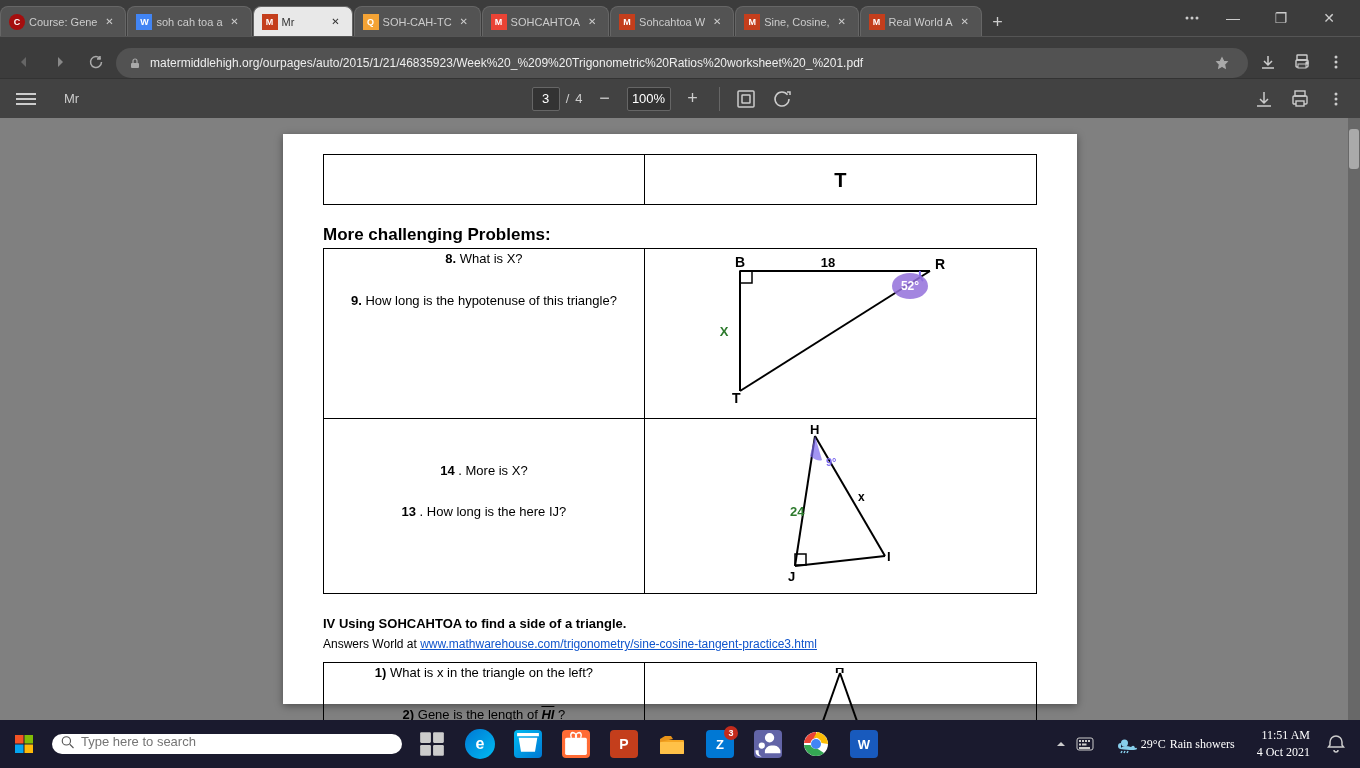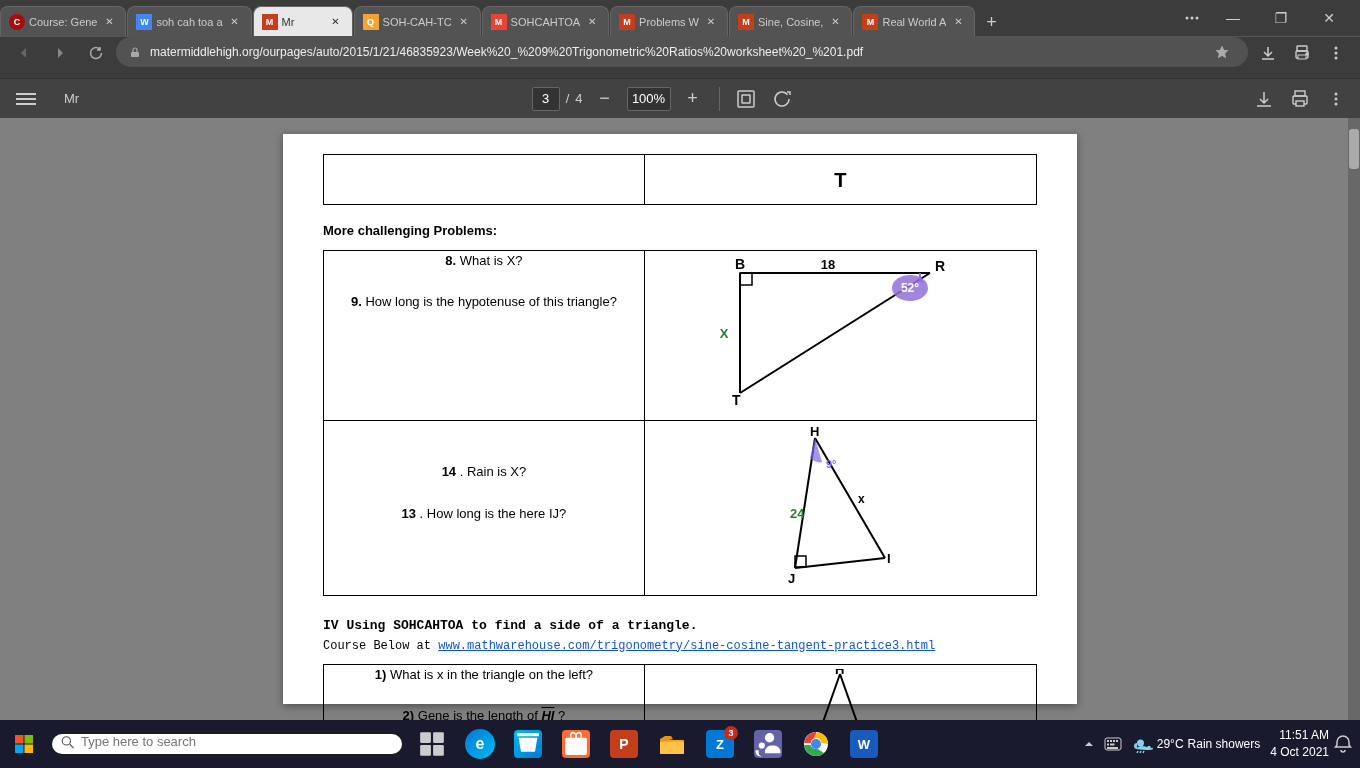--- a/index.html
+++ b/index.html
@@ -45,22 +45,23 @@
     }
     .taskbar-icon {
       width: 44px; height: 48px;
       display: flex; align-items: center; justify-content: center;
       cursor: pointer;
     }
     .taskbar-icon svg, .taskbar-icon .ico { width: 28px; height: 28px; }
     .taskbar-tray {
       margin-left: auto;
       display: flex; align-items: center;
-      padding-right: 5px;
-      gap: 2px;
+      padding-right: 12px;
+      gap: 14px;
+      font-family: Liberation Serif, serif;
     }
     .tray-icons { display: flex; align-items: center; gap: 4px; }
     .tray-icon { width: 20px; height: 20px; display: flex; align-items: center; justify-content: center; cursor: pointer; }
     .weather-info { display: flex; align-items: center; gap: 4px; color: white; font-size: 12px; }
     .datetime { color: white; font-size: 12px; text-align: right; line-height: 1.4; cursor: pointer; }
     .notification-icon { width: 24px; height: 24px; display: flex; align-items: center; justify-content: center; cursor: pointer; }
 
     
     .chrome-window {
       position: absolute;
@@ -124,21 +125,21 @@
       width: 46px; height: 32px;
       display: flex; align-items: center; justify-content: center;
       cursor: pointer; color: #ccc; font-size: 14px;
     }
 
     
     .nav-bar {
       height: 42px;
       background: #3c3c3c;
       display: flex;
-      align-items: flex-start;
+      align-items: flex-end;
       padding: 0 8px;
       gap: 4px;
       border-top: 1px solid #555;
     }
     .nav-btn {
       width: 32px; height: 32px;
       display: flex; align-items: center; justify-content: center;
       border-radius: 50%;
       cursor: pointer; color: #ccc; font-size: 16px;
     }
@@ -223,21 +224,21 @@
       width: 10px; height: 40px;
       background: #aaa;
       margin: 1px;
       border-radius: 3px;
       position: absolute;
       top: 10px;
     }
 
     
     .worksheet { font-size: 13px; line-height: 1.6; color: #000; }
-    .section-header { font-weight: bold; margin-bottom: 8px; font-size: 13px; }
+    .section-header { font-weight: bold; font-size: 17px; }
     .problems-table { width: 100%; border-collapse: collapse; margin-bottom: 16px; }
     .problems-table td { border: 1px solid #000; padding: 0; vertical-align: top; }
     .problem-text-cell { width: 45%; padding: 12px; text-align: center; }
     .problem-diagram-cell { width: 55%; padding: 4px; min-height: 160px; position: relative; }
     .problem-num { font-weight: bold; }
     .diagram-container { width: 100%; height: 100%; display: flex; align-items: center; justify-content: center; }
 
     
     .tri-svg { overflow: visible; }
 
@@ -283,21 +284,21 @@
       </div>
 
       <div class="tab">
         <div class="tab-favicon" style="width:16px;height:16px;background:#ea4335;display:flex;align-items:center;justify-content:center;color:white;font-size:9px;font-weight:bold;">M</div>
         <span class="tab-label">SOHCAHTOA</span>
         <span class="tab-close">✕</span>
       </div>
 
       <div class="tab">
         <div class="tab-favicon" style="width:16px;height:16px;background:#c43e1c;display:flex;align-items:center;justify-content:center;color:white;font-size:9px;font-weight:bold;">M</div>
-        <span class="tab-label">Problems W</span>
+        <span class="tab-label">Sohcahtoa W</span>
         <span class="tab-close">✕</span>
       </div>
 
       <div class="tab">
         <div class="tab-favicon" style="width:16px;height:16px;background:#c43e1c;display:flex;align-items:center;justify-content:center;color:white;font-size:9px;font-weight:bold;">M</div>
         <span class="tab-label">Sine, Cosine,</span>
         <span class="tab-close">✕</span>
       </div>
 
       <div class="tab">
@@ -492,21 +493,21 @@
                 </svg>
               </div>
             </td>
           </tr>
 
           <tr>
             <td class="problem-text-cell">
               <br><br>
               <p>
                 <span class="problem-num">14</span>
-                <span>. Rain is X?</span>
+                <span>. More is X?</span>
               </p>
               <br>
               <p>
                 <span class="problem-num">13</span>
                 <span>. How long is the here IJ?</span>
               </p>
             </td>
             <td class="problem-diagram-cell" style="height:175px;">
               <div class="diagram-container">
 
@@ -528,24 +529,24 @@
                   <text x="118" y="75" font-size="12" font-weight="bold" fill="black">x</text>
 
                   <text x="50" y="90" font-size="13" font-weight="bold" fill="#2d7a2d">24</text>
                 </svg>
               </div>
             </td>
           </tr>
         </tbody>
           </table>
 
-        <div class="section-iv" style="margin-top:20px;font-family:Liberation Mono, monospace;">
+        <div class="section-iv" style="margin-top:20px;">
           <div class="section-iv-header">IV Using SOHCAHTOA to find a side of a triangle.</div>
           <div style="font-size:12px;">
-            <span>Course Below at</span>
+            <span>Answers World at</span>
             <a class="answers-link" href="#">www.mathwarehouse.com/trigonometry/sine-cosine-tangent-practice3.html</a>
           </div>
         </div>
 
         <table class="problems-table" style="margin-top:8px;">
           <tbody>
               <tr>
             <td class="problem-text-cell" style="height:110px;">
               <p>
                 <span class="problem-num">1)</span>

